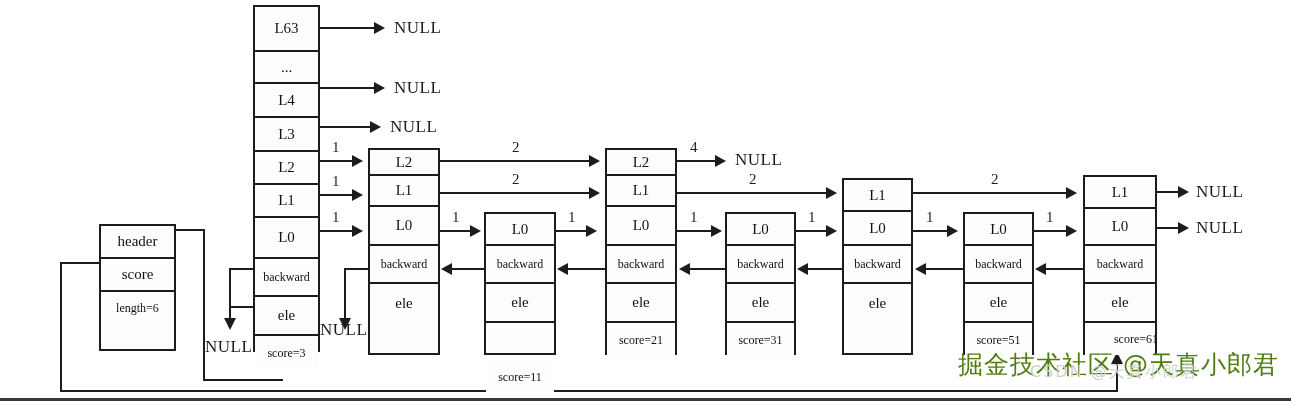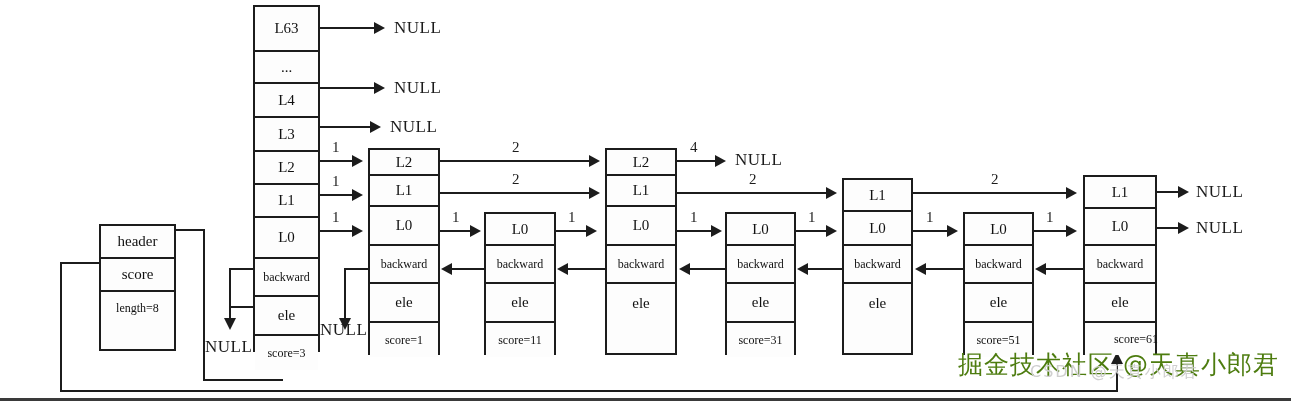--- a/index.html
+++ b/index.html
@@ -53,21 +53,21 @@
   .baseline{position:absolute;left:0;top:398px;width:1291px;height:3px;background:#3a3a3a;}
 </style>
 </head>
 <body>
 
 <div id="stage">
 
   <div class="node" style="left:99px;top:224px;width:77px;height:127px;">
     <div class="cell" style="height:33px;">header</div>
     <div class="cell" style="height:33px;">score</div>
-    <div class="cell small" style="height:33px;">length=8</div>
+    <div class="cell small" style="height:33px;">length=6</div>
   </div>
 
   <div class="ln lh" style="left:176px;top:229px;width:29px;height:2px;"></div>
   <div class="ln lv" style="left:203px;top:229px;width:2px;height:152px;"></div>
   <div class="ln lh" style="left:203px;top:379px;width:80px;height:2px;"></div>
   <div class="arrow-u" style="left:277px;top:352px;"></div>
 
   <div class="ln lh" style="left:60px;top:262px;width:41px;height:2px;"></div>
   <div class="ln lv" style="left:60px;top:262px;width:2px;height:130px;"></div>
   <div class="ln lh" style="left:60px;top:390px;width:1058px;height:2px;"></div>
@@ -117,21 +117,20 @@
   <div class="nulltxt" style="left:205px;top:337px;">NULL</div>
 
   <div class="ln lh" style="left:229px;top:306px;width:25px;height:2px;"></div>
 
   <div class="node" style="left:368px;top:148px;width:72px;height:207px;">
     <div class="cell" style="height:26px;">L2</div>
     <div class="cell" style="height:31px;">L1</div>
     <div class="cell" style="height:39px;">L0</div>
     <div class="cell small" style="height:38px;">backward</div>
     <div class="cell" style="height:39px;">ele</div>
-    <div class="cell small" style="height:34px;">score=1</div>
   </div>
 
   <div class="ln lh" style="left:440px;top:160px;width:151px;height:2px;"></div>
   <div class="arrow-r" style="left:589px;top:155px;"></div>
   <div class="span" style="left:512px;top:139px;">2</div>
 
   <div class="ln lh" style="left:440px;top:192px;width:151px;height:2px;"></div>
   <div class="arrow-r" style="left:589px;top:187px;"></div>
   <div class="span" style="left:512px;top:171px;">2</div>
 
@@ -141,36 +140,37 @@
 
   <div class="ln lh" style="left:344px;top:268px;width:25px;height:2px;"></div>
   <div class="ln lv" style="left:344px;top:268px;width:2px;height:52px;"></div>
   <div class="arrow-d" style="left:339px;top:318px;"></div>
   <div class="nulltxt" style="left:320px;top:320px;">NULL</div>
 
   <div class="node" style="left:484px;top:212px;width:72px;height:143px;">
     <div class="cell" style="height:32px;">L0</div>
     <div class="cell small" style="height:38px;">backward</div>
     <div class="cell" style="height:39px;">ele</div>
-    <div class="cell small" style="height:34px;">score=11</div>
+    <div class="cell small" style="height:34px;margin-top:37px;">score=11</div>
   </div>
 
   <div class="ln lh" style="left:556px;top:230px;width:32px;height:2px;"></div>
   <div class="arrow-r" style="left:586px;top:225px;"></div>
   <div class="span" style="left:568px;top:209px;">1</div>
 
   <div class="ln lh" style="left:452px;top:268px;width:32px;height:2px;"></div>
   <div class="arrow-l" style="left:441px;top:263px;"></div>
 
   <div class="node" style="left:605px;top:148px;width:72px;height:207px;">
     <div class="cell" style="height:26px;">L2</div>
     <div class="cell" style="height:31px;">L1</div>
     <div class="cell" style="height:39px;">L0</div>
     <div class="cell small" style="height:38px;">backward</div>
     <div class="cell" style="height:39px;">ele</div>
+    <div class="cell small" style="height:34px;">score=21</div>
   </div>
 
   <div class="ln lh" style="left:677px;top:160px;width:42px;height:2px;"></div>
   <div class="arrow-r" style="left:715px;top:155px;"></div>
   <div class="span" style="left:690px;top:139px;">4</div>
   <div class="nulltxt" style="left:735px;top:150px;">NULL</div>
 
   <div class="ln lh" style="left:677px;top:192px;width:151px;height:2px;"></div>
   <div class="arrow-r" style="left:826px;top:187px;"></div>
   <div class="span" style="left:749px;top:171px;">2</div>

